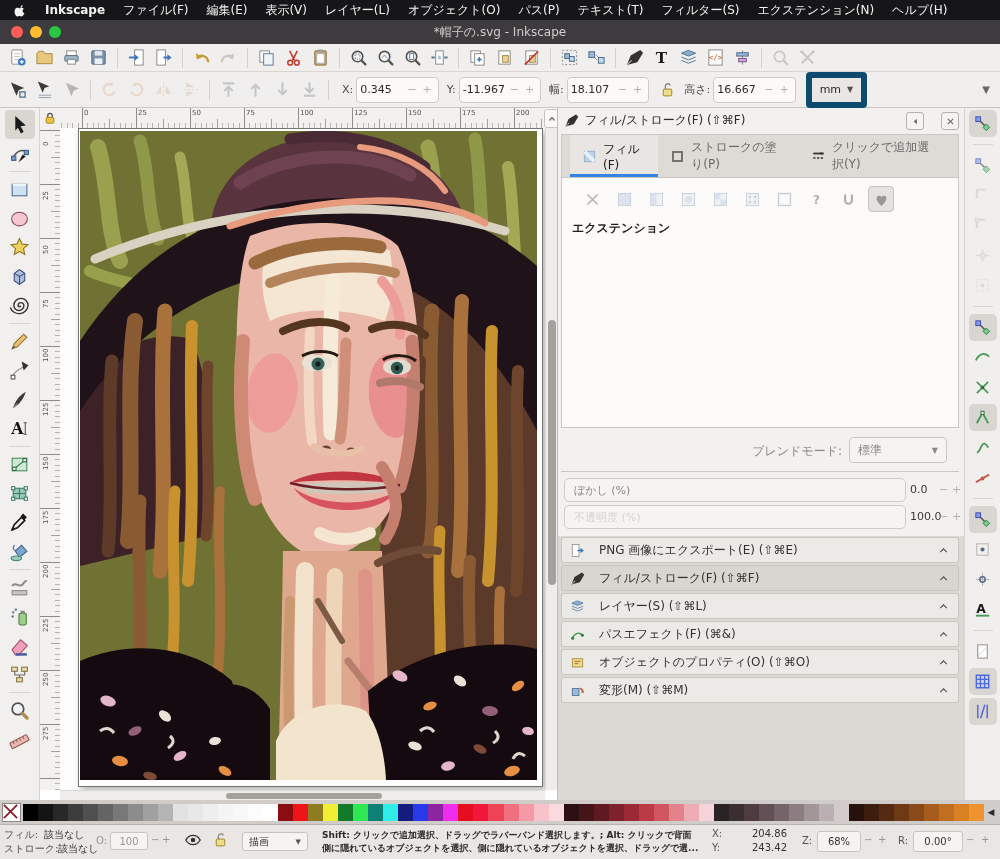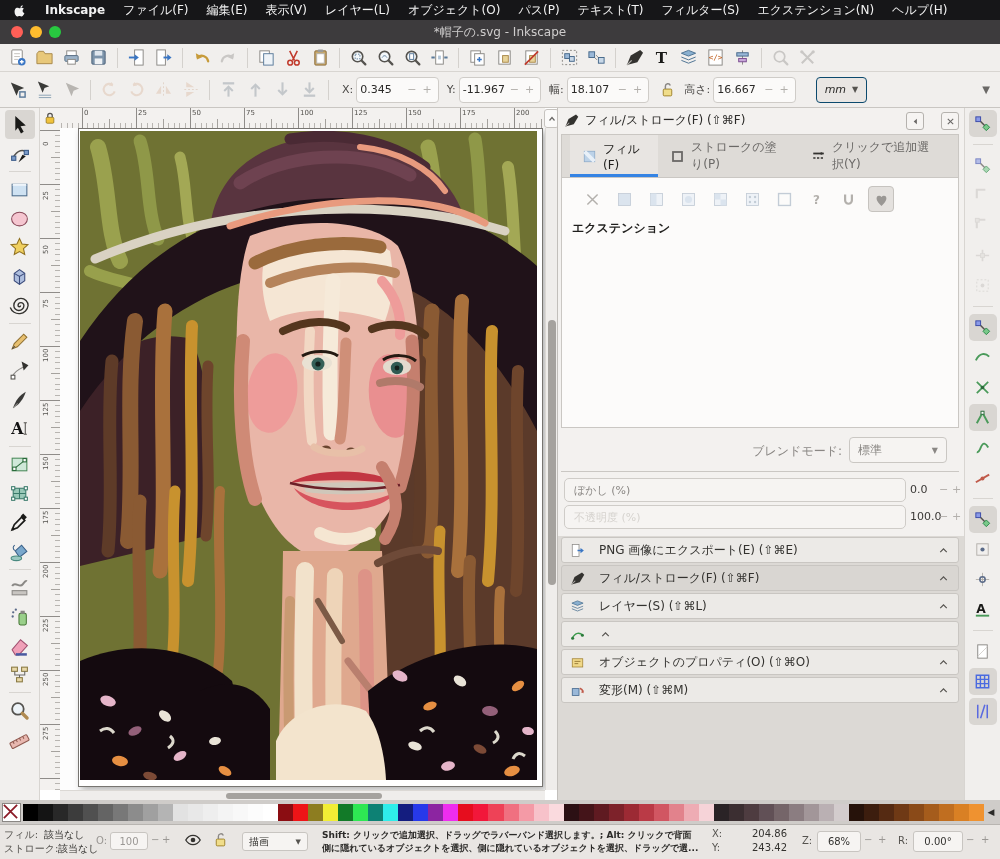--- a/index.html
+++ b/index.html
@@ -26,22 +26,22 @@
             display:flex;align-items:center;padding-left:4px;box-sizing:border-box;}
   .tb-btn{width:27px;height:24px;display:flex;align-items:center;justify-content:center;border-radius:4px;flex:0 0 auto;}
   .tb-btn.disabled{opacity:.38;}
   .tb-sep{width:1px;height:20px;background:#d4d1cd;margin:0 5px;flex:0 0 auto;}
   .grp-disabled .tb-btn{opacity:.38;}
   .field-label{font-size:11px;color:#4a4846;margin:0 3px 0 8px;}
   .num-field{display:flex;align-items:center;height:24px;background:#fbfaf9;border:1px solid #cfccc8;
              border-radius:4px;padding:0 3px;}
   .num-field .val{font-size:11px;color:#2b2a28;min-width:44px;}
   .spin{font-size:11px;color:#b3b0ac;padding:0 3px;}
-  .unit-dd{display:flex;align-items:center;height:24px;background:#e9e6e3;border:1px solid #0c4a6e;
-           border-radius:4px;padding:0 8px;gap:6px;font-size:11px;margin-left:20px;font-style:italic;}
+  .unit-dd{display:flex;align-items:center;height:24px;background:#e9e6e3;border:6px solid #0c4a6e;
+           border-radius:4px;padding:0 8px;gap:6px;font-size:11px;margin-left:10px;}
   .overflow-arrow{margin-left:auto;margin-right:10px;color:#6a6866;font-size:10px;}
 
   
   .toolbox{left:0;top:108px;width:40px;height:692px;background:#f2f0ee;border-right:1px solid #d8d5d1;
            display:flex;flex-direction:column;align-items:center;padding-top:2px;box-sizing:border-box;}
   .tool-btn{width:30px;height:29px;display:flex;align-items:center;justify-content:center;border-radius:4px;margin:0;}
   .tool-btn.selected{background:#d9d6d2;}
   .tool-sep{width:22px;height:1px;background:#d8d5d1;margin:3px 0;}
 
   
@@ -955,20 +955,21 @@
           <svg viewBox="0 0 20 20" width="13" height="13">
             <path d="M5 12.5l5-5 5 5" fill="none" stroke="#55534f" stroke-width="1.8"></path>
           </svg>
         </div>
         <div class="dock-bar">
           <svg viewBox="0 0 20 20" width="15" height="15">
             <path d="M3 15c4-8 10-8 14-4" fill="none" stroke="#3a9a4a" stroke-width="2"></path>
             <circle cx="3.5" cy="15" r="2" fill="#2a7a3a"></circle>
             <circle cx="16.5" cy="11" r="2" fill="#2a7a3a"></circle>
           </svg>
+          <span class="blabel">パスエフェクト(F) (⌘&amp;)</span>
           <svg viewBox="0 0 20 20" width="13" height="13">
             <path d="M5 12.5l5-5 5 5" fill="none" stroke="#55534f" stroke-width="1.8"></path>
           </svg>
         </div>
         <div class="dock-bar">
           <svg viewBox="0 0 20 20" width="15" height="15">
             <rect x="3" y="5" width="14" height="11" fill="#f0d888" stroke="#a08030"></rect>
             <path d="M6 8.5h8M6 11.5h5" stroke="#806020"></path>
           </svg>
           <span class="blabel">オブジェクトのプロパティ(O) (⇧⌘O)</span>

